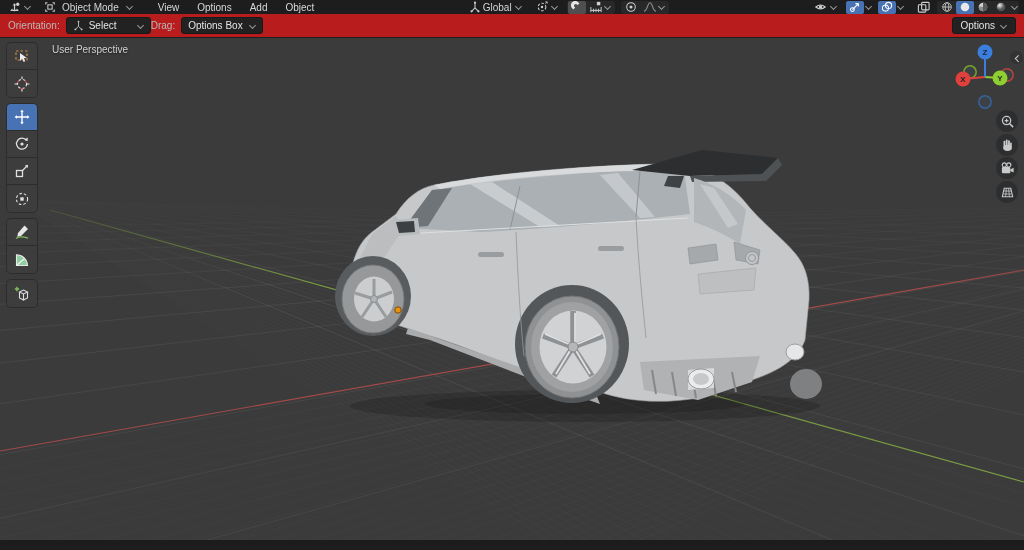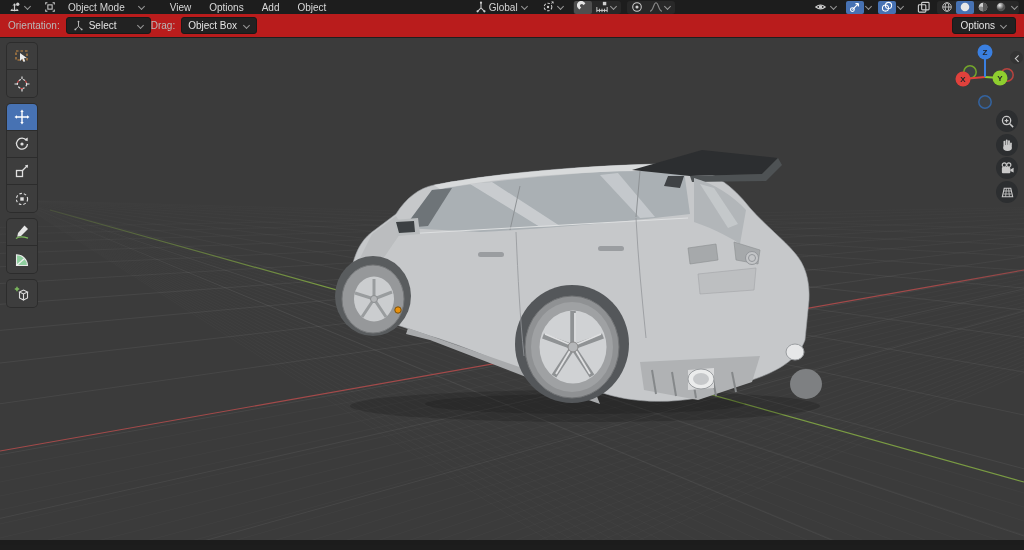--- a/index.html
+++ b/index.html
@@ -5,21 +5,21 @@
   * { margin:0; padding:0; box-sizing:border-box; }
   html,body { width:1024px; height:550px; overflow:hidden; background:#1d1d1d;
     font-family:"Liberation Sans", sans-serif; -webkit-font-smoothing:antialiased; }
   .app { position:relative; width:1024px; height:550px; }
 
   
   .hdr { position:absolute; top:0; left:0; right:0; height:14px; background:#1d1d1d;
     display:flex; align-items:center; padding:0 5px; color:#d5d5d5; font-size:10px; }
   .hdr .grp { display:flex; align-items:center; }
   .iconbtn { display:flex; align-items:center; gap:2px; padding:0 3px; height:13px; border-radius:2px; }
-  .modebtn { display:flex; align-items:center; gap:12px; padding:0 4px; margin-left:6px; height:14px; border-radius:2px; }
+  .modebtn { display:flex; align-items:center; gap:6px; padding:0 4px; margin-left:6px; height:14px; border-radius:2px; }
   .menu { padding:0 9px; height:13px; line-height:13px; border-radius:2px; color:#d8d8d8; }
   .chev { width:8px; height:8px; position:relative; flex:0 0 8px; }
   .chev::after { content:""; position:absolute; left:2px; top:1px; width:4px; height:4px;
     border-right:1.2px solid #989898; border-bottom:1.2px solid #989898; transform:rotate(45deg); }
   .litegray { background:#4f4f4f; }
   .blue { background:#4772b3; }
   .seg { display:flex; align-items:center; background:#282828; border-radius:3px; margin-left:6px; height:13px; padding:0 1px; }
   .seg .cell { display:flex; align-items:center; height:13px; padding:0 3px; border-radius:2px; }
 
   
@@ -217,21 +217,21 @@
         <path d="M7 2 V8 M7 8 L3 12 M7 8 L11 12" stroke="#bdbdbd" stroke-width="1.2" fill="none"></path>
         <circle cx="7" cy="2" r="1.2" fill="#bdbdbd"></circle>
           <circle cx="3" cy="12" r="1.2" fill="#bdbdbd"></circle>
           <circle cx="11" cy="12" r="1.2" fill="#bdbdbd"></circle>
       </svg>
       <span style="min-width:42px">Select</span>
       <span class="chev"></span>
     </div>
     <span class="lbl" style="margin-left:0">Drag:</span>
     <div class="ddl">
-      <span>Object Box</span>
+      <span>Options Box</span>
       <span class="chev"></span>
     </div>
     <div class="optbtn">
       <span>Options</span>
       <span class="chev"></span>
     </div>
   </div>
 
   <div class="vp">
 
@@ -402,20 +402,21 @@
 
       <path d="M516,194 C518,240 520,280 524,318" fill="none" stroke="#94979a" stroke-width="0.8"></path>
       <path d="M636,180 C638,220 642,260 646,300" fill="none" stroke="#94979a" stroke-width="0.8"></path>
       <rect x="478" y="214" width="26" height="5" rx="2.5" fill="#9a9da0"></rect>
       <rect x="598" y="208" width="26" height="5" rx="2.5" fill="#9a9da0"></rect>
 
       <circle cx="398" cy="272" r="3.2" fill="#e8910c" stroke="#7c4f0a" stroke-width="1"></circle>
     </svg>
 
     <div class="ovtext">
+      <div>User Perspective</div>
     </div>
 
     <div class="tools">
       <div class="tgrp">
         <div class="tool">
           <svg width="16" height="16" viewBox="0 0 16 16">
             <rect x="2" y="3" width="11" height="9" fill="none" stroke="#c98b44" stroke-width="1.2" stroke-dasharray="2.5 2"></rect>
             <path d="M6 5 L6 13 L8.3 10.8 L9.6 14 L11.2 13.3 L9.9 10.2 L12.8 10 Z" fill="#ececec"></path>
           </svg>
         </div>

